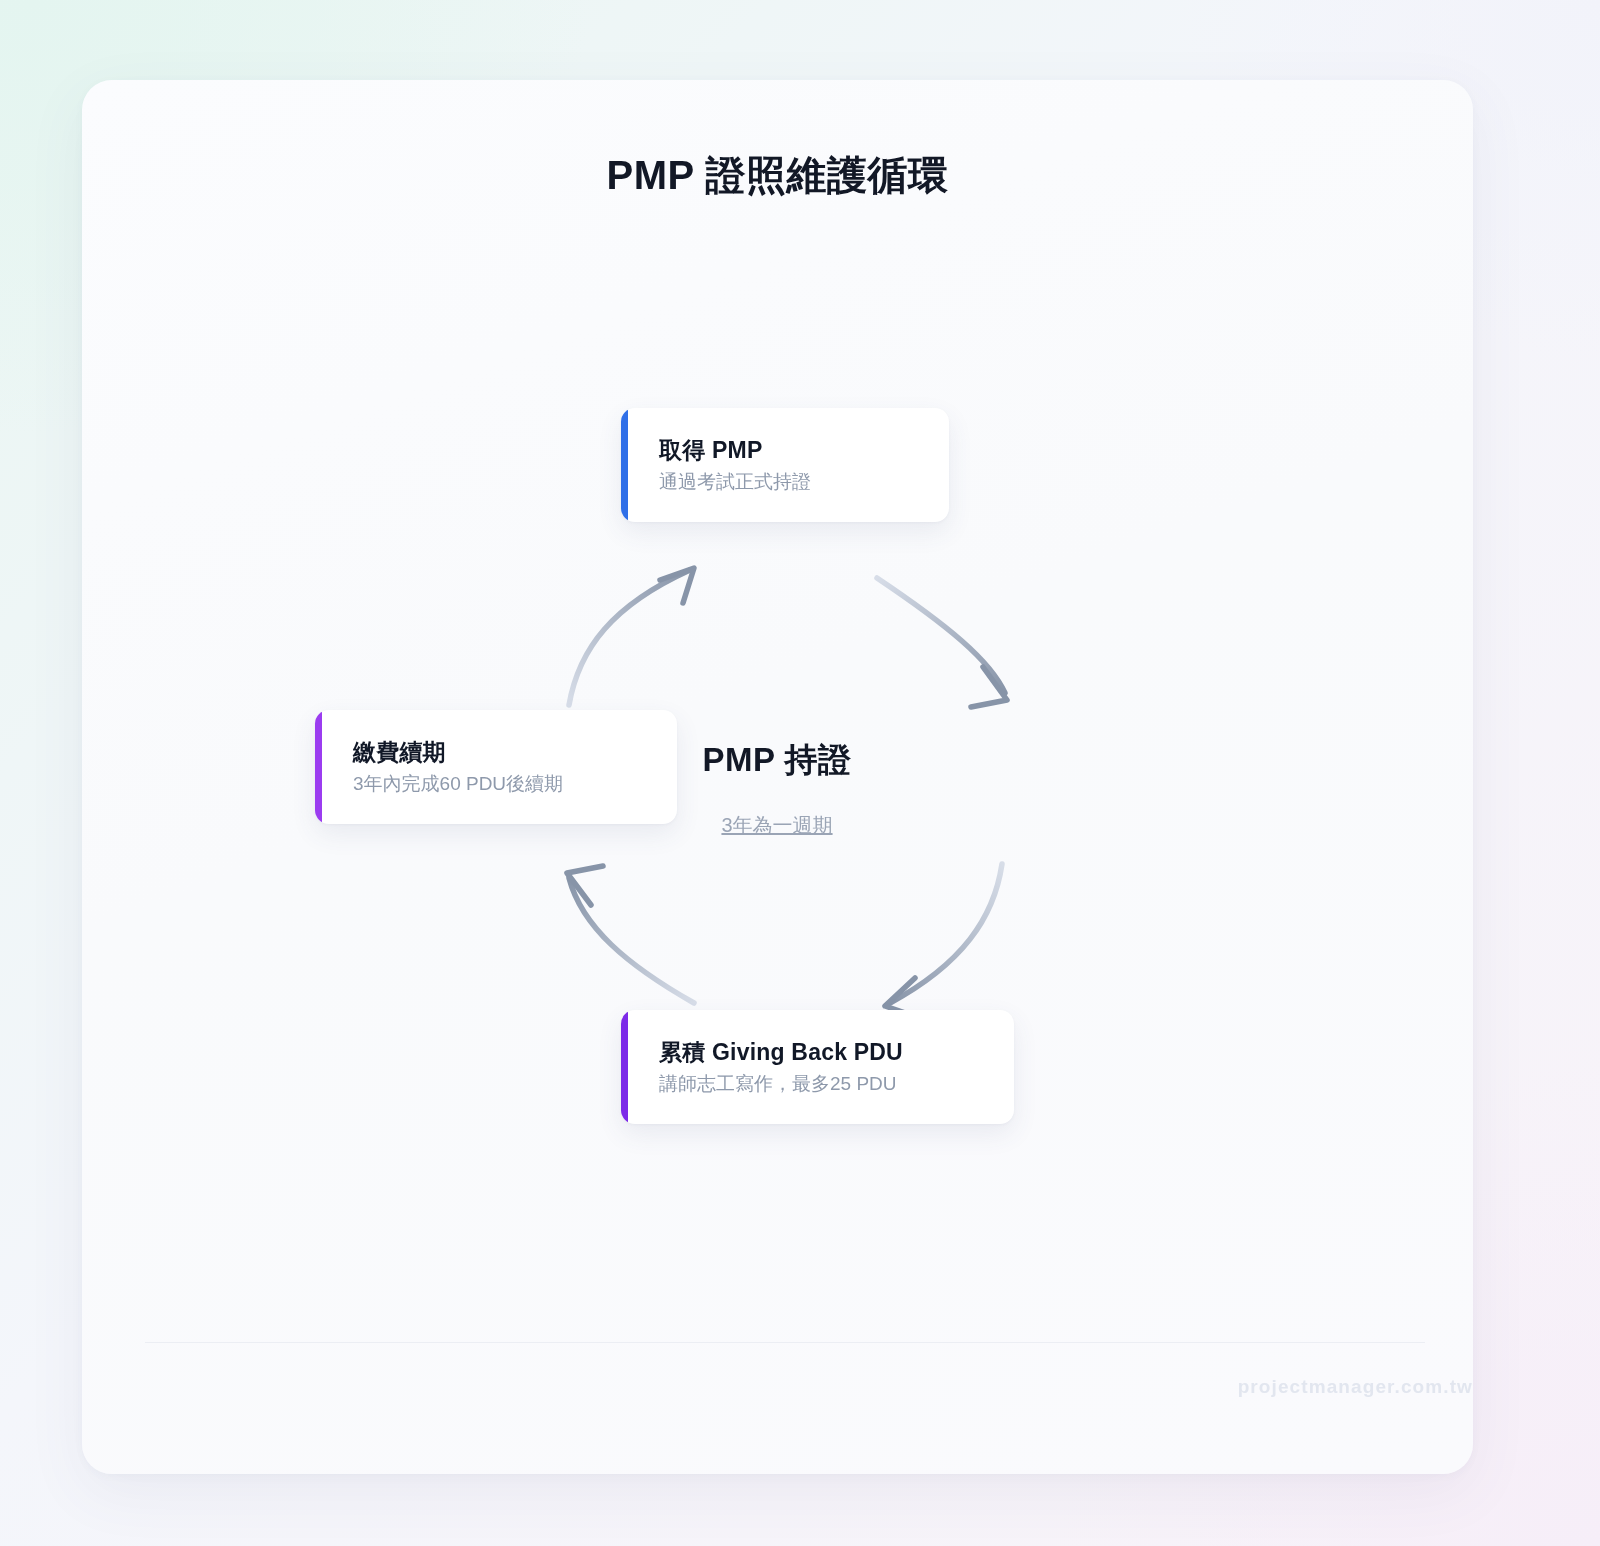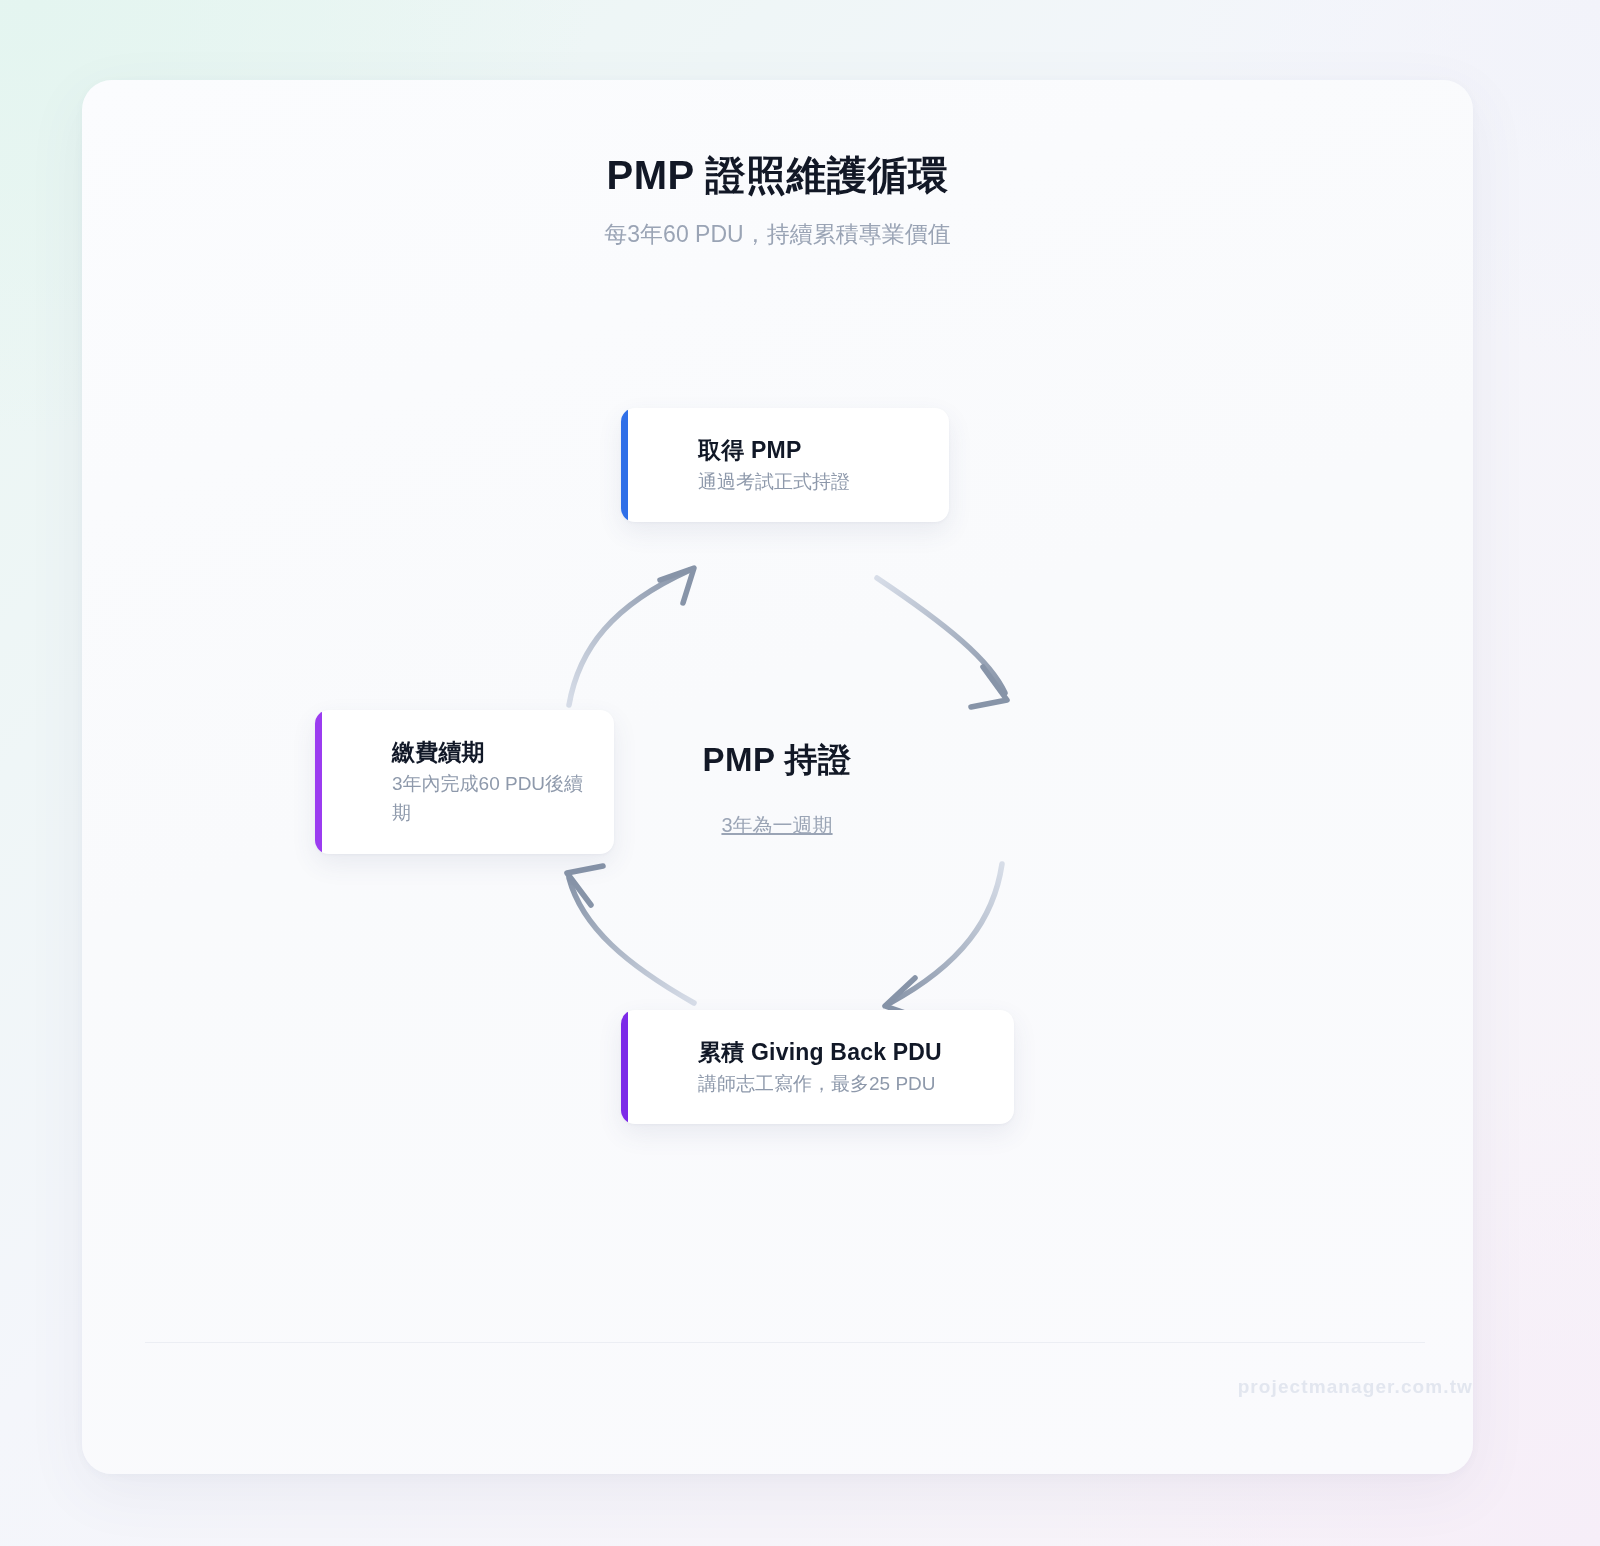--- a/index.html
+++ b/index.html
@@ -100,21 +100,20 @@
   
   .node {
     position: absolute;
     background: #ffffff;
     border-radius: 14px;
     box-shadow: 0 10px 26px rgba(70, 80, 120, 0.09),
                 0 1px 3px rgba(70, 80, 120, 0.05);
     overflow: hidden;
     pointer-events: auto;
     box-sizing: border-box;
-    padding-left: 39px;
   }
   .node .accent {
     position: absolute;
     left: 0;
     top: 0;
     bottom: 0;
     width: 7px;
     border-radius: 14px 0 0 14px;
   }
   .node .body {
@@ -131,21 +130,21 @@
     font-size: 19px;
     font-weight: 400;
     color: #8e99ab;
     line-height: 1.55;
   }
 
   
   #node-top    { left: 539px; top: 328px;  width: 328px; }
   #node-right  { left: 843px; top: 643px;  width: 330px; }
   #node-bottom { left: 539px; top: 930px;  width: 393px; }
-  #node-left   { left: 233px; top: 630px;  width: 299px; }
+  #node-left   { left: 233px; top: 630px;  width: 362px; }
 
   
   .divider {
     position: absolute;
     left: 63px;
     top: 1262px;
     width: 1280px;
     height: 1px;
     background: #eceef4;
   }
@@ -161,21 +160,20 @@
     color: #e2e6ef;
   }
 </style>
 </head>
 <body>
 
 <div class="panel">
 
   <div class="header">
     <div class="title">PMP 證照維護循環</div>
-    <div class="subtitle">每3年60 PDU，持續累積專業價值</div>
   </div>
 
   <div class="cycle">
 
     <svg class="arrows" viewBox="0 0 1391 1394">
       <defs>
         <linearGradient id="gradTR" x1="0" y1="0" x2="1" y2="1">
           <stop offset="0%" stop-color="#d7dde8"></stop>
           <stop offset="100%" stop-color="#8794a8"></stop>
         </linearGradient>

